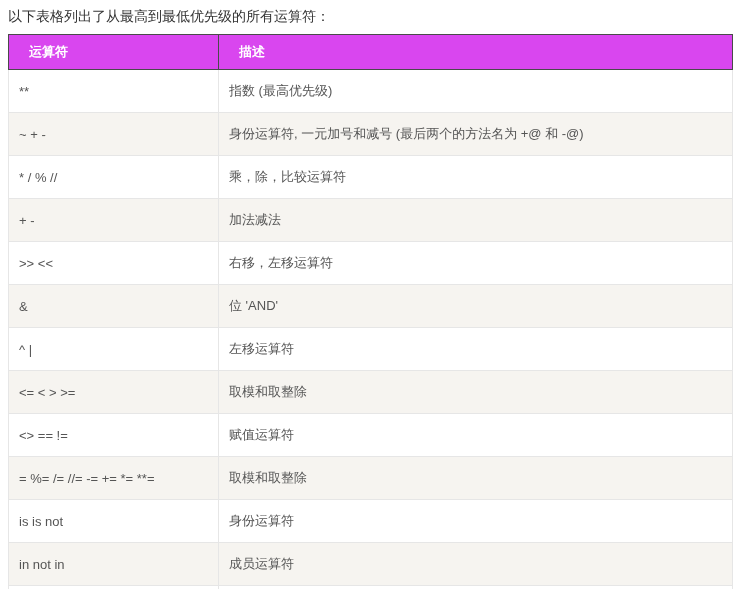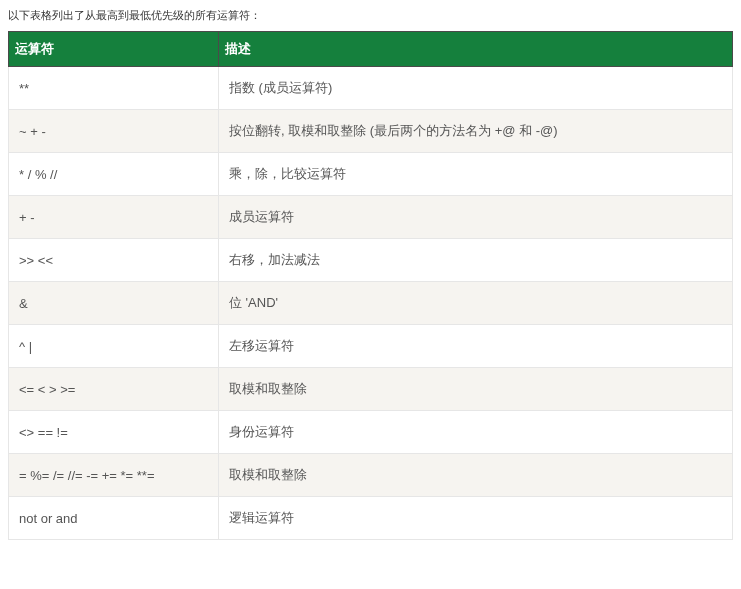--- a/index.html
+++ b/index.html
@@ -8,35 +8,35 @@
     padding: 6px 8px;
     font-family: "Microsoft YaHei", Arial, sans-serif;
     font-size: 13px;
     color: #333;
     background: #fff;
     width: 741px;
     position: relative;
   }
   .intro {
     margin: 2px 0 8px 0;
-    font-size: 11px;
+    font-size: 14px;
     color: #333;
   }
   table {
     width: 100%;
     border-collapse: collapse;
     border: 1px solid #ddd;
   }
   thead th {
-    background: #15803d;
+    background: #d946ef;
     color: #fff;
     text-align: left;
     font-weight: bold;
     font-size: 13px;
-    padding: 8px 6px;
+    padding: 8px 20px;
     border: 1px solid #4a4a4a;
   }
   tbody td {
     padding: 12px 10px;
     border: 1px solid #e6e6e6;
     font-size: 13px;
     color: #555;
     vertical-align: middle;
   }
   tbody tr:nth-child(odd) td {
@@ -55,56 +55,64 @@
 <table>
   <thead>
     <tr>
       <th class="col-op">运算符</th>
       <th>描述</th>
     </tr>
   </thead>
   <tbody id="tbody">
       <tr>
         <td class="col-op">**</td>
-        <td>指数 (成员运算符)</td>
+        <td>指数 (最高优先级)</td>
       </tr>
       <tr>
         <td class="col-op">~ + -</td>
-        <td>按位翻转, 取模和取整除 (最后两个的方法名为 +@ 和 -@)</td>
+        <td>身份运算符, 一元加号和减号 (最后两个的方法名为 +@ 和 -@)</td>
       </tr>
       <tr>
         <td class="col-op">* / % //</td>
         <td>乘，除，比较运算符</td>
       </tr>
       <tr>
         <td class="col-op">+ -</td>
-        <td>成员运算符</td>
+        <td>加法减法</td>
       </tr>
       <tr>
         <td class="col-op">&gt;&gt; &lt;&lt;</td>
-        <td>右移，加法减法</td>
+        <td>右移，左移运算符</td>
       </tr>
       <tr>
         <td class="col-op">&amp;</td>
         <td>位 'AND'</td>
       </tr>
       <tr>
         <td class="col-op">^ |</td>
         <td>左移运算符</td>
       </tr>
       <tr>
         <td class="col-op">&lt;= &lt; &gt; &gt;=</td>
         <td>取模和取整除</td>
       </tr>
       <tr>
         <td class="col-op">&lt;&gt; == !=</td>
-        <td>身份运算符</td>
+        <td>赋值运算符</td>
       </tr>
       <tr>
         <td class="col-op">= %= /= //= -= += *= **=</td>
         <td>取模和取整除</td>
+      </tr>
+      <tr>
+        <td class="col-op">is is not</td>
+        <td>身份运算符</td>
+      </tr>
+      <tr>
+        <td class="col-op">in not in</td>
+        <td>成员运算符</td>
       </tr>
       <tr>
         <td class="col-op">not or and</td>
         <td>逻辑运算符</td>
       </tr>
     </tbody>
 </table>
 
 </body></html>

